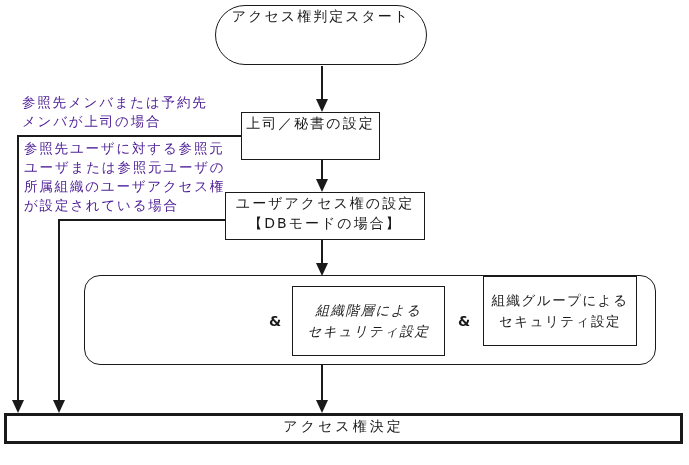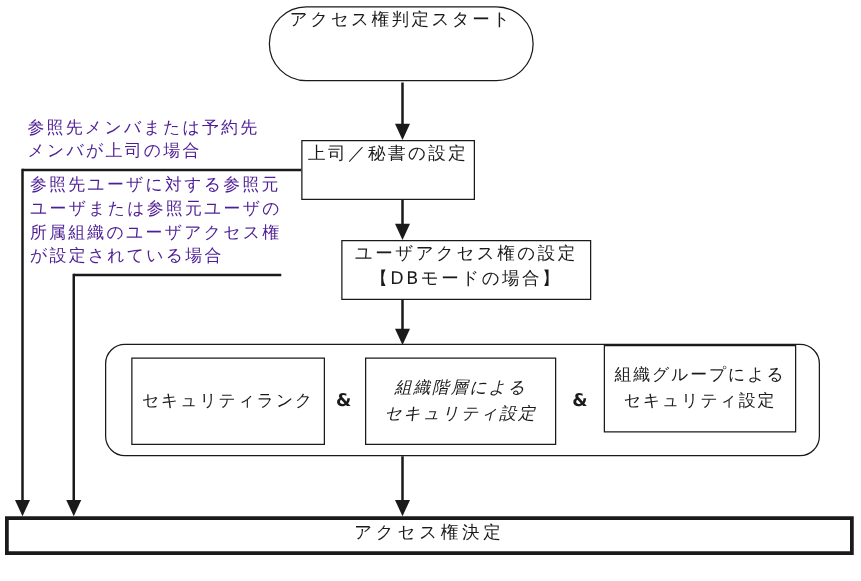--- a/index.html
+++ b/index.html
@@ -24,21 +24,21 @@
     font-size: 14px;
     letter-spacing: 2px;
     line-height: 20px;
     white-space: pre-line;
   }
   .terminator {
     left: 215px; top: 5px; width: 212px; height: 60px;
     border-radius: 31px;
   }
   .step1 { left: 241px; top: 112px; width: 139px; height: 48px; }
-  .step2 { left: 225px; top: 192px; width: 200px; height: 48px; margin-left: 48px; }
+  .step2 { left: 225px; top: 192px; width: 200px; height: 48px; }
   .group-container {
     position: absolute;
     box-sizing: border-box;
     left: 84px; top: 275px; width: 572px; height: 90px;
     border: 1.5px solid #1a1a1a;
     border-radius: 16px;
     background: #ffffff;
   }
   .inner-box {
     position: absolute;
@@ -113,23 +113,20 @@
   <div class="node step2">
     <span>ユーザアクセス権の設定
 【DBモードの場合】</span>
   </div>
 
   <div class="vline" style="left:321.25px; top:240px; height:24px;"></div>
   <div class="arrowhead" style="left:315.5px; top:263px;"></div>
 
   <div class="group-container"></div>
 
-  <div class="inner-box inner-a">
-    <span>セキュリティランク</span>
-  </div>
 
   <div class="amp amp1">&amp;</div>
 
   <div class="inner-box inner-b">
     <span>組織階層による
 セキュリティ設定</span>
   </div>
 
   <div class="amp amp2">&amp;</div>
 

